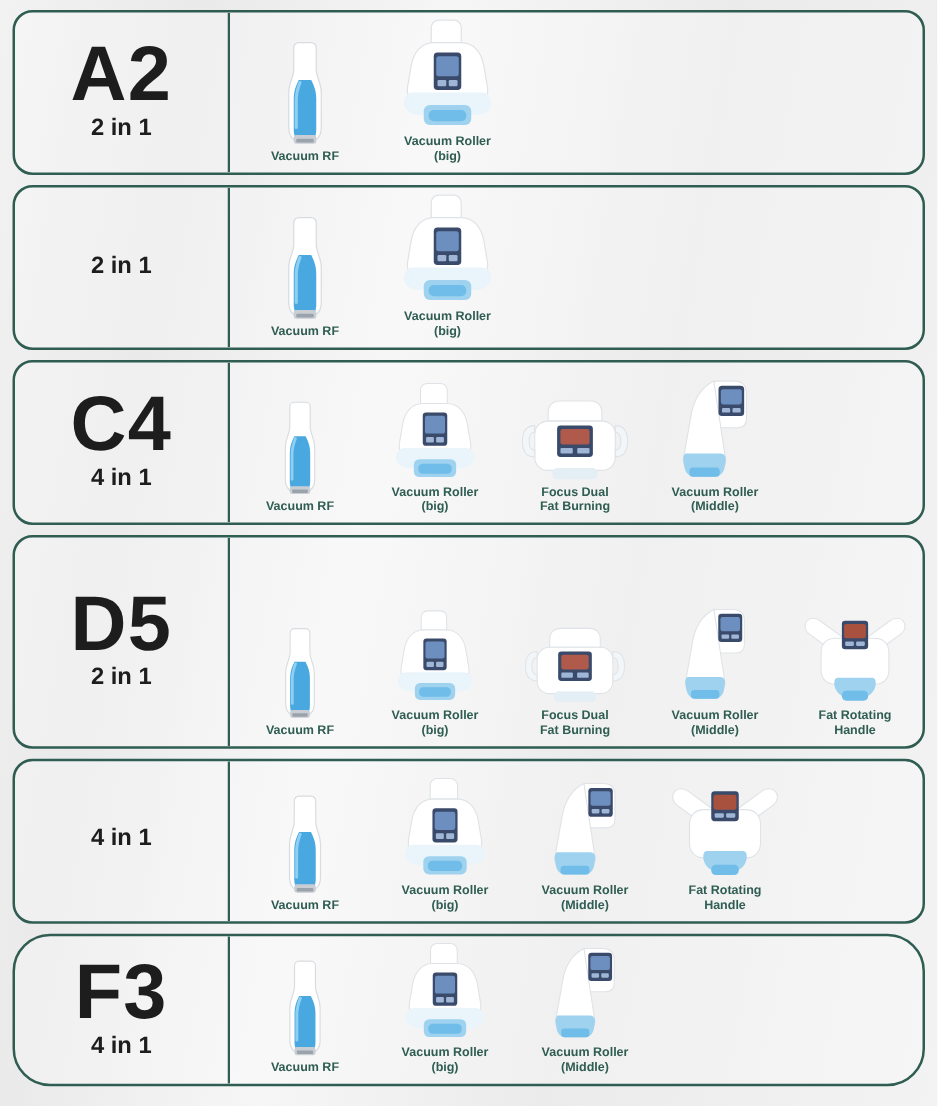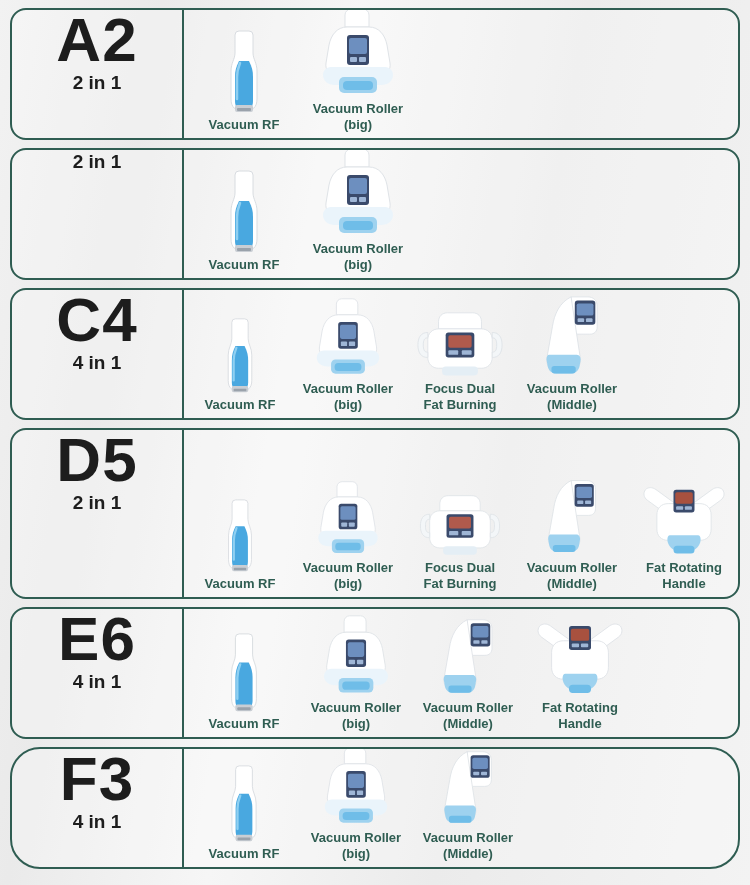--- a/index.html
+++ b/index.html
@@ -42,21 +42,21 @@
 
   .model-box {
     width: 172px;
     min-width: 172px;
     align-self: stretch;
     border-right: 2px solid #2f5d52;
     border-radius: 14px 0 0 14px;
     display: flex;
     flex-direction: column;
     align-items: center;
-    justify-content: flex-start;
+    justify-content: center;
     box-sizing: border-box;
     padding-bottom: 4px;
   }
   .model-code {
     font-size: 62px;
     font-weight: bold;
     color: #1d1d1d;
     line-height: 0.98;
     letter-spacing: 1px;
   }
@@ -79,21 +79,21 @@
   .item {
     display: flex;
     flex-direction: column;
     align-items: center;
     justify-content: flex-end;
     text-align: center;
     box-sizing: border-box;
     padding: 0 2px;
   }
   .item-caption {
-    font-size: 13px;
+    font-size: 10px;
     font-weight: bold;
     color: #2f5d52;
     line-height: 1.18;
     white-space: pre-line;
     margin-top: 2px;
   }
   .device {
     display: block;
   }
 
@@ -310,21 +310,20 @@
           <rect x="36" y="68" width="24" height="9" rx="4" fill="#6fbde8"></rect>
         </svg>
         <div class="item-caption">Fat Rotating
 Handle</div>
       </div>
     </div>
   </div>
 
   <div class="row row-h-143">
     <div class="model-box">
-      <div class="model-code">E6</div>
       <div class="model-sub">4 in 1</div>
     </div>
     <div class="items">
       <div class="item w-md">
         <svg class="device" width="48" height="82" viewBox="0 0 50 86">
           <path d="M22 2 h8 a4 4 0 0 1 4 4 v18 c0 6 4 10 4 18 v28 c0 8 -4 12 -13 12 c-9 0 -13 -4 -13 -12 v-28 c0 -8 4 -12 4 -18 v-18 a4 4 0 0 1 4 -4 z" fill="#ffffff" stroke="#d8dce0" stroke-width="1"></path>
           <path d="M20 32 c-3 6 -4 10 -4 16 v24 c0 7 4 10 9 10 c5 0 9 -3 9 -10 v-24 c0 -6 -1 -10 -4 -16 z" fill="#49a8e0"></path>
           <path d="M21 34 c-2 5 -3 9 -3 14 v22" stroke="#8fd0f2" stroke-width="2.5" fill="none" stroke-linecap="round"></path>
           <rect x="16" y="76" width="18" height="7" rx="2" fill="#c9ced4"></rect>
           <rect x="18" y="79" width="14" height="3" rx="1" fill="#9aa2ab"></rect>

